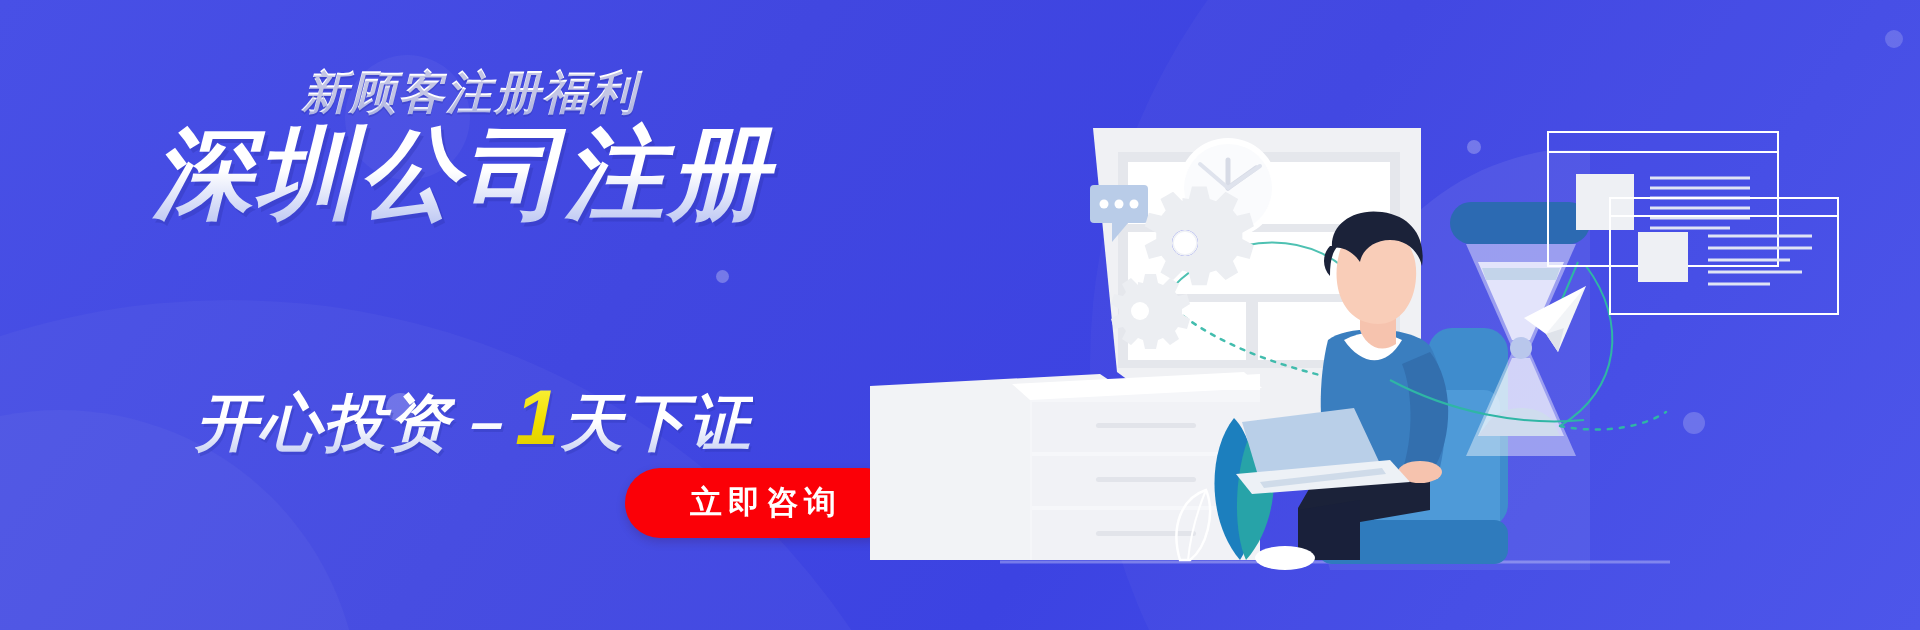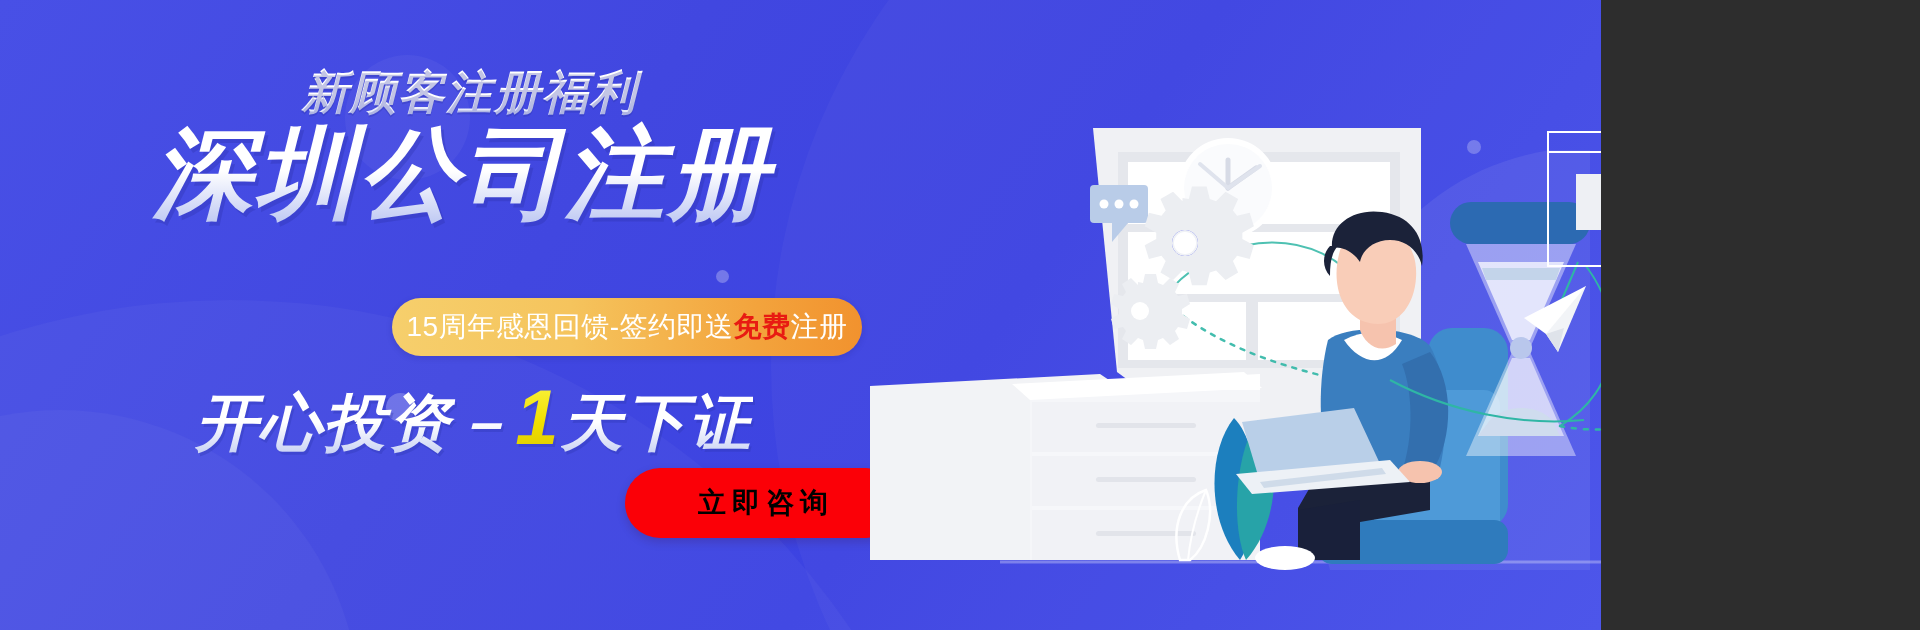--- a/index.html
+++ b/index.html
@@ -2,21 +2,21 @@
 <html><head>
 <meta charset="utf-8">
 <style>
   html, body {
     margin: 0;
     padding: 0;
     background: #2d2d2d;
   }
   .banner {
     position: relative;
-    width: 1601px;
+    width: 1920px;
     height: 630px;
     overflow: hidden;
     background: linear-gradient(125deg, #4850e6 0%, #4147e0 35%, #3c43e2 60%, #4851ea 100%);
     font-family: "Liberation Sans", "DejaVu Sans", sans-serif;
     user-select: none;
   }
 
   
   .bg-layer { position: absolute; inset: 0; overflow: hidden; }
   .bg-circle {
@@ -158,22 +158,22 @@
     border-radius: 35px;
     background: #fb0007;
     border: none;
     cursor: pointer;
     display: flex;
     align-items: center;
     justify-content: center;
     box-shadow: 0 4px 10px rgba(60,0,20,0.18);
   }
   .cta-text {
-    color: #000000;
-    font-size: 28px;
+    color: #ffffff;
+    font-size: 32px;
     font-weight: bold;
     letter-spacing: 6px;
     text-indent: 6px;
   }
 
   
   .illus {
     position: absolute;
     left: 1030px; top: 90px;
     width: 820px; height: 480px;
@@ -196,23 +196,20 @@
     <div class="bg-circle dot-d"></div>
     <div class="bg-circle dot-e"></div>
   </div>
 
   <div class="copy">
 
     <div class="eyebrow">新顾客注册福利</div>
 
     <div class="headline">深圳公司注册</div>
 
-    <div class="pill">
-      <span class="pill-text"><span>15周年感恩回馈-签约即送</span><span class="pill-accent">免费</span><span>注册</span></span>
-    </div>
 
     <div class="subline"><span class="w">开心投资－</span><span class="y">1</span><span class="w">天下证</span></div>
 
     <div class="cta">
       <span class="cta-text">立即咨询</span>
     </div>
 
   </div>
 
   <div class="illus">

